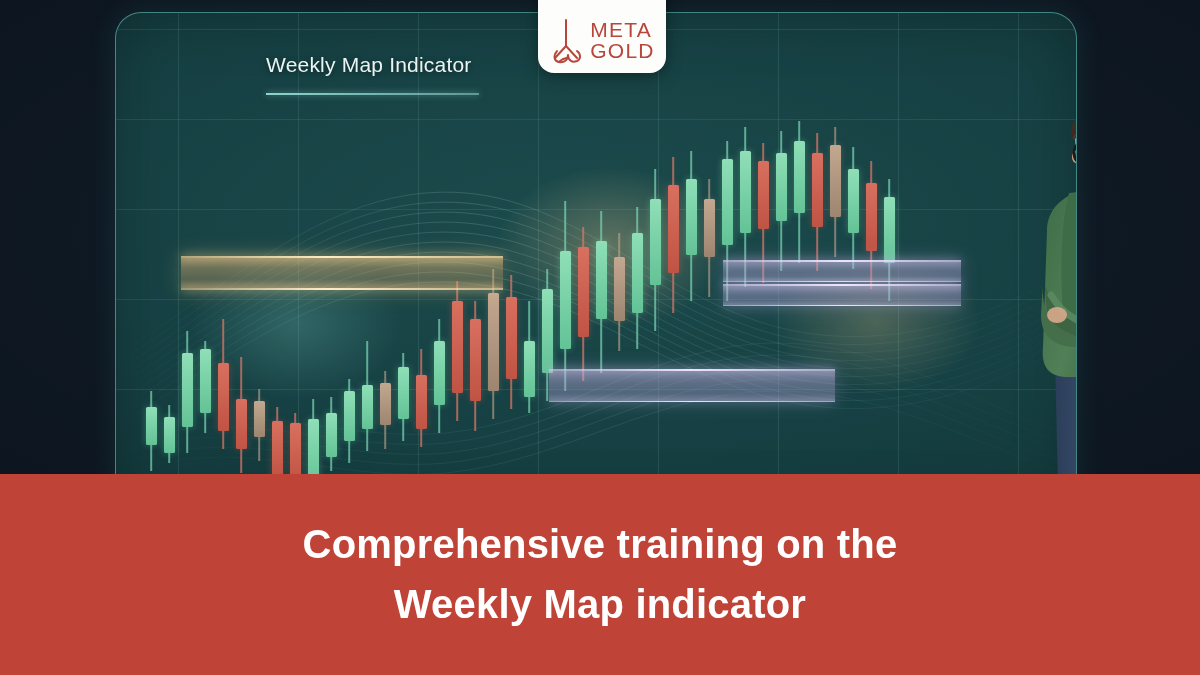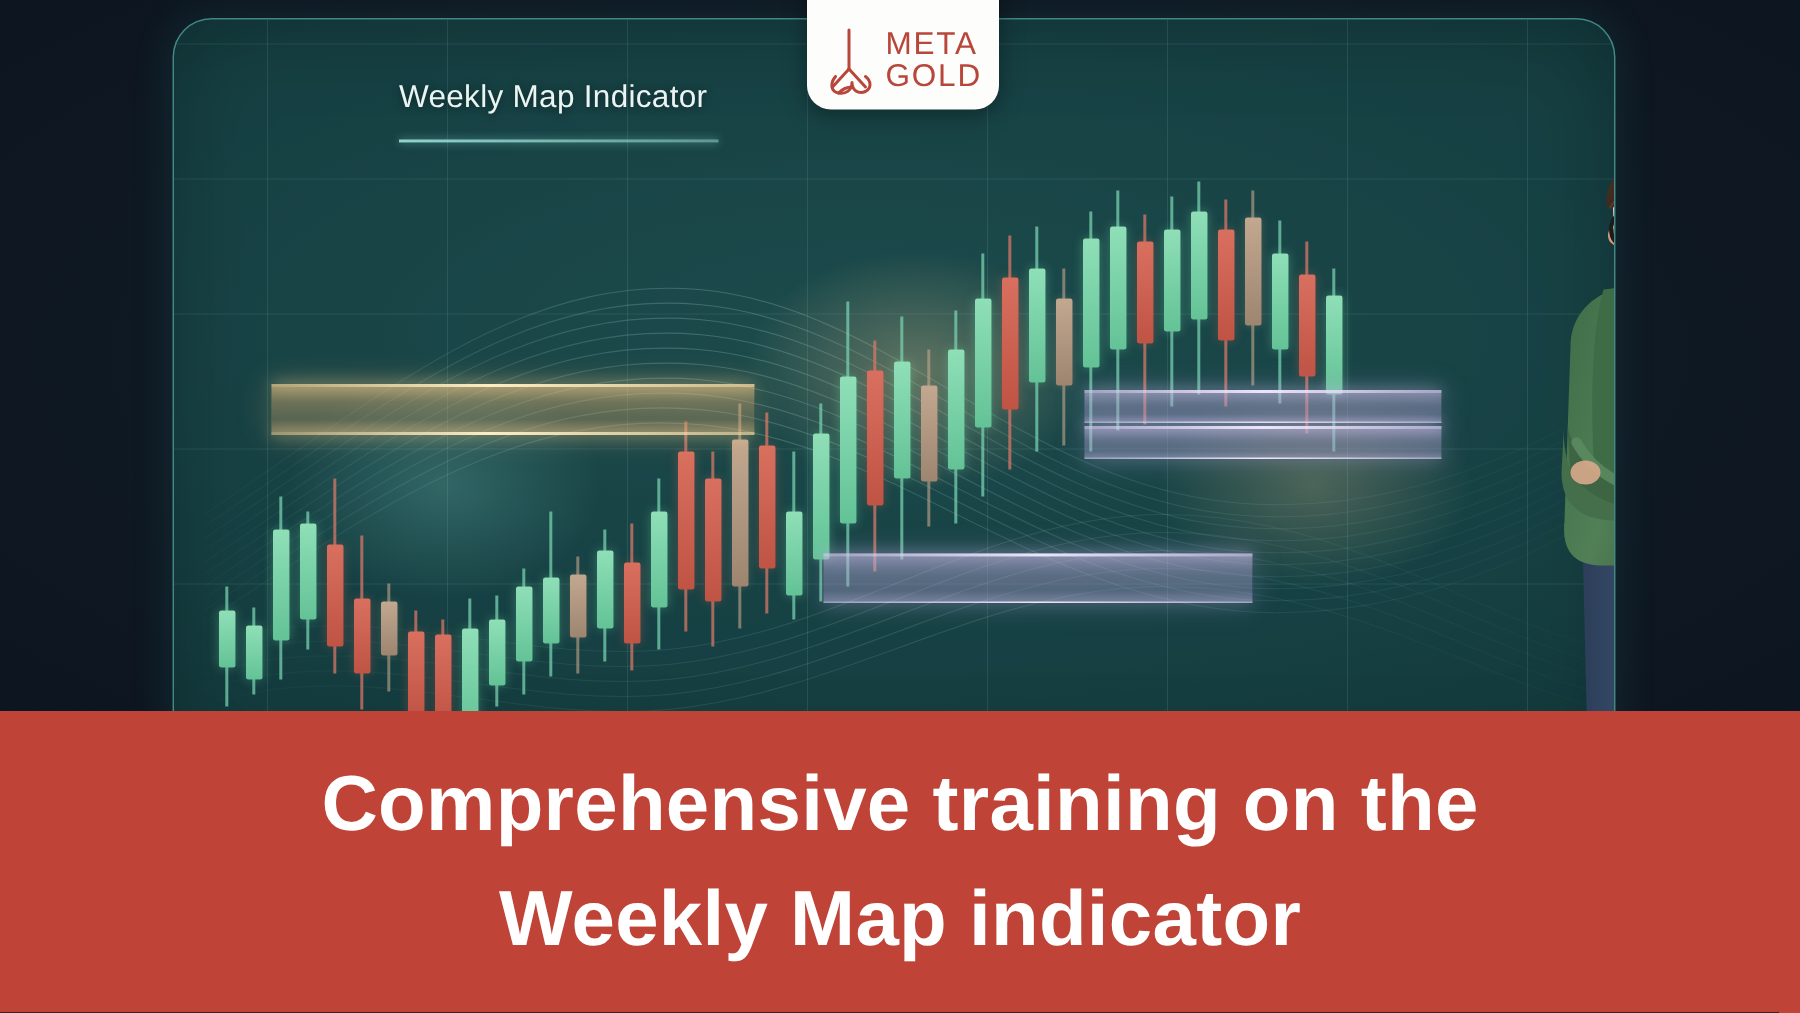--- a/index.html
+++ b/index.html
@@ -128,21 +128,21 @@
   }
 
   
   .banner{
     position:absolute;left:0;top:474px;width:1200px;height:201px;
     background:#bf4336;
     display:flex;align-items:center;justify-content:center;
   }
   .banner-text{
     color:#ffffff;text-align:center;
-    font-size:52px;font-weight:bold;line-height:1.48;
+    font-size:40px;font-weight:bold;line-height:1.48;
     letter-spacing:.2px;
   }
   .banner-text .l2{display:block;}
 </style>
 </head>
 <body>
 
 <div class="stage">
 
   <div class="backdrop"></div>

